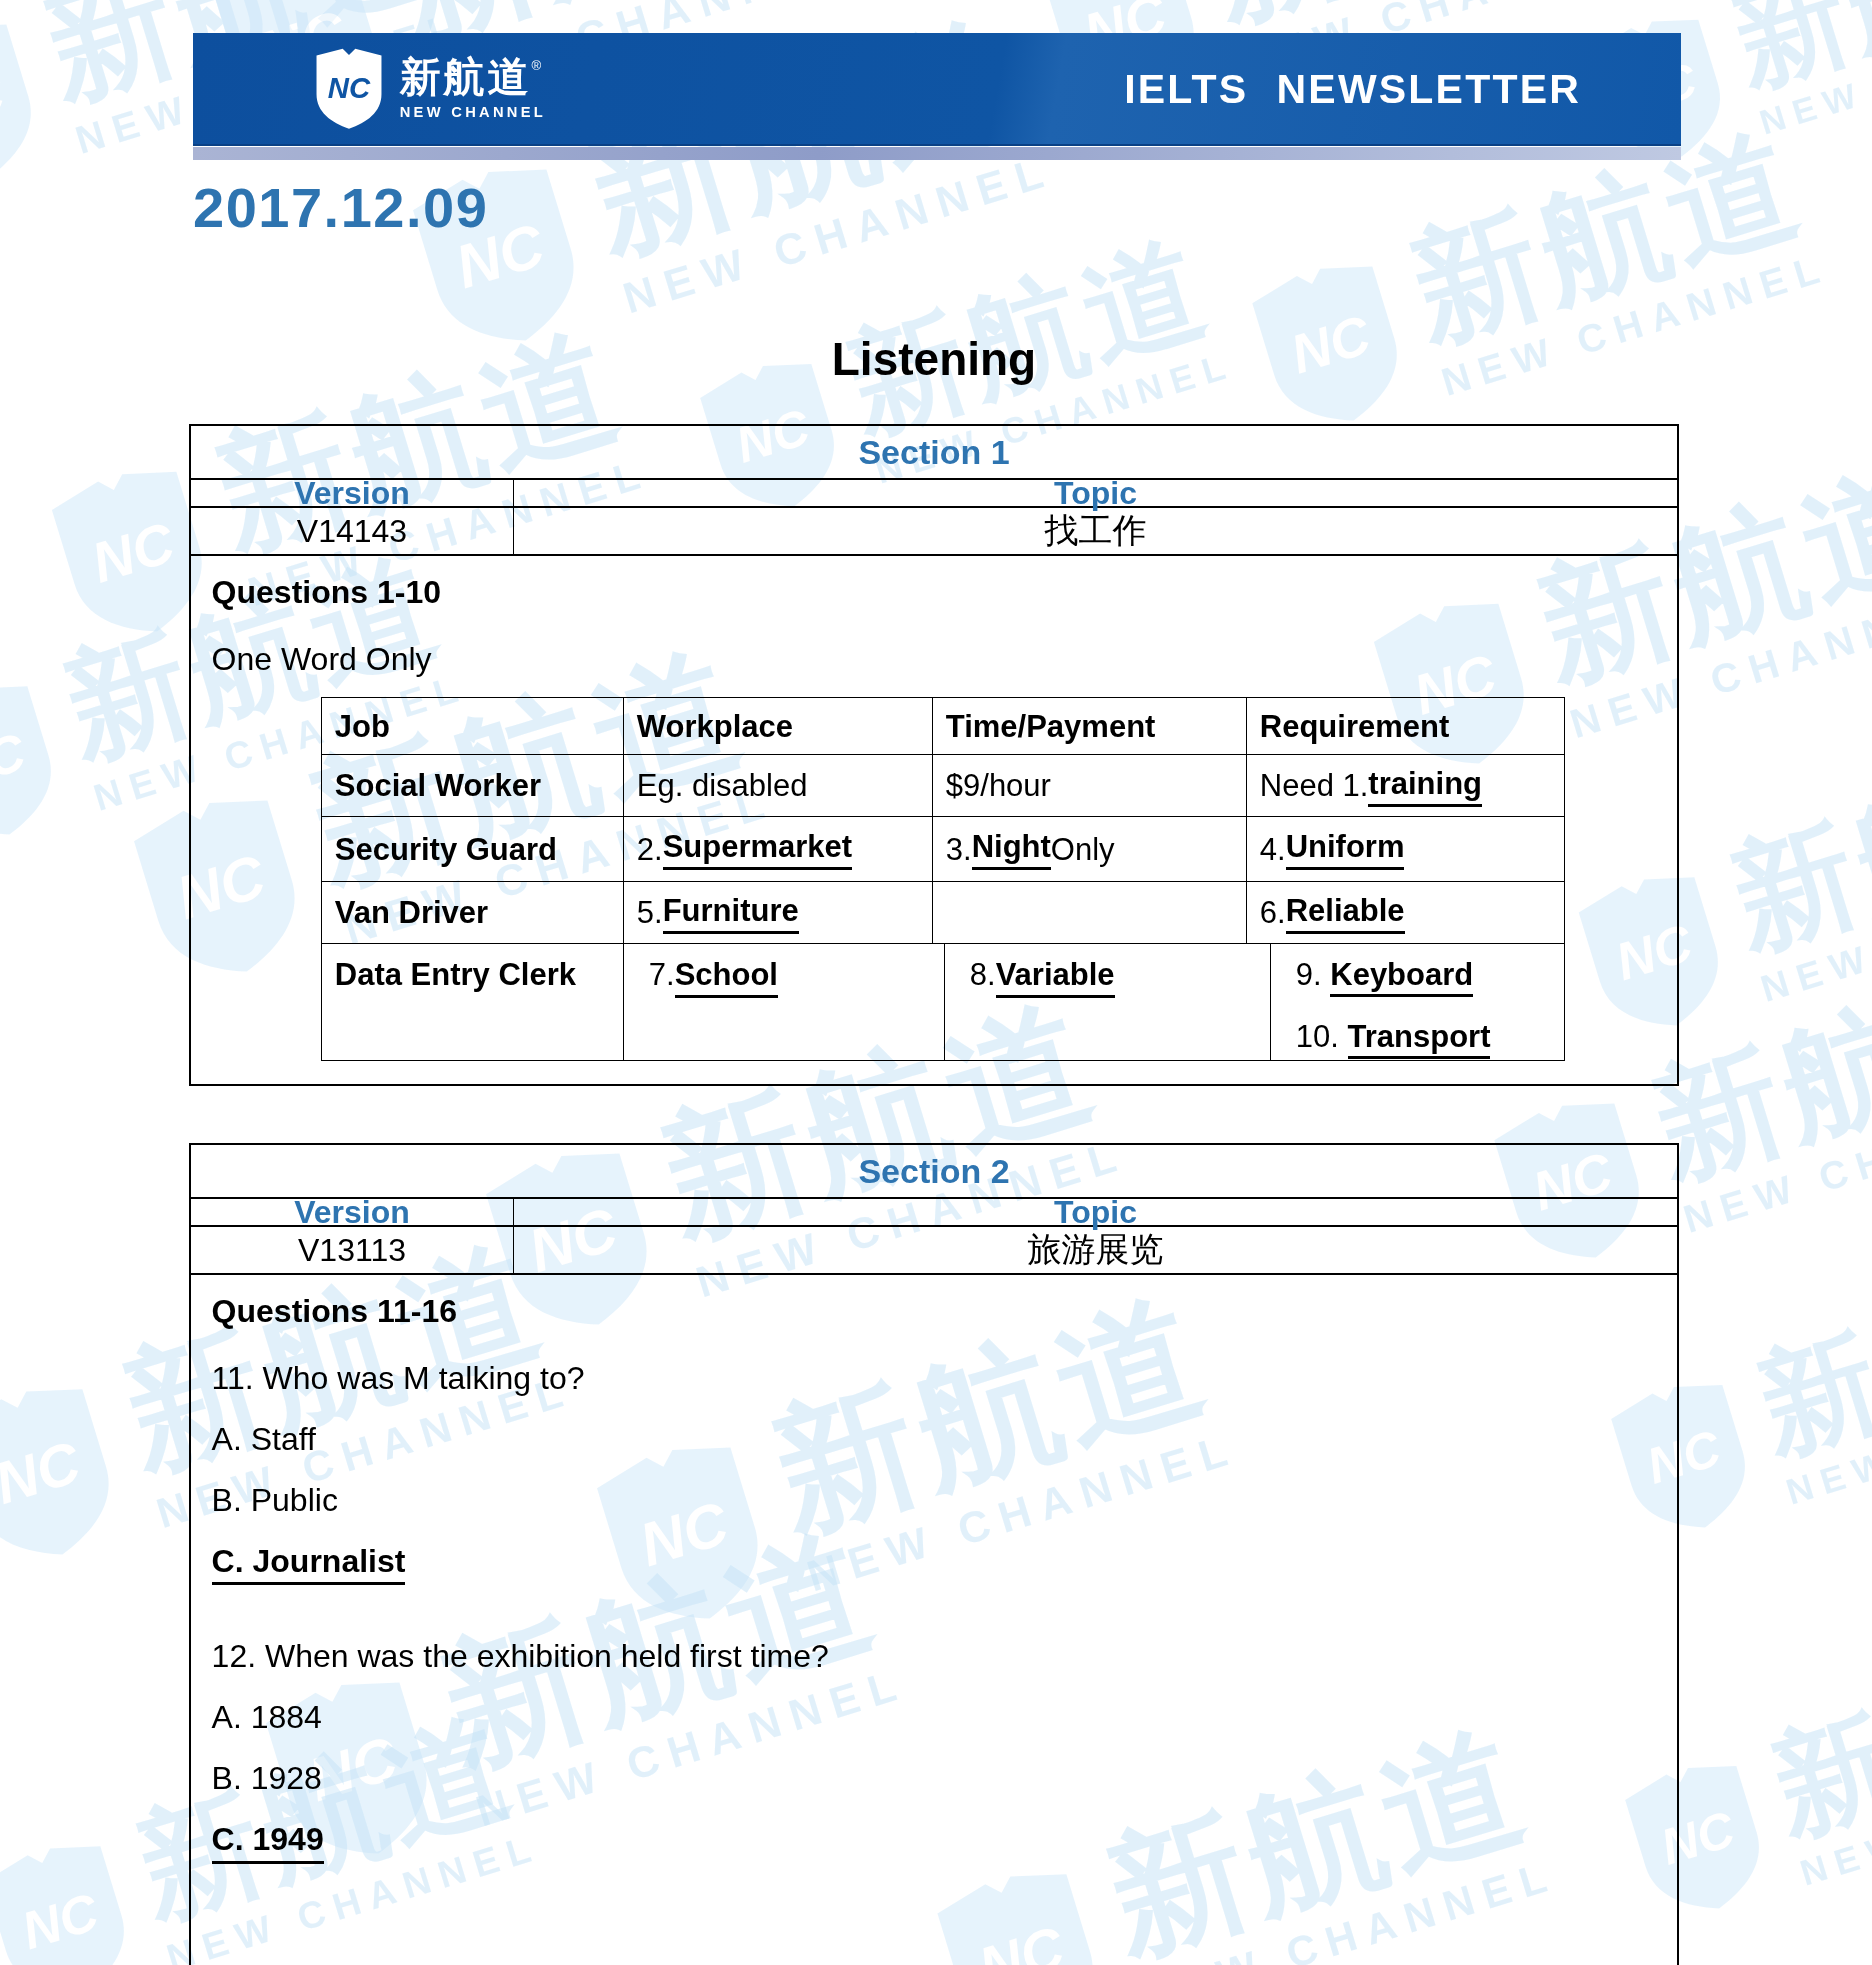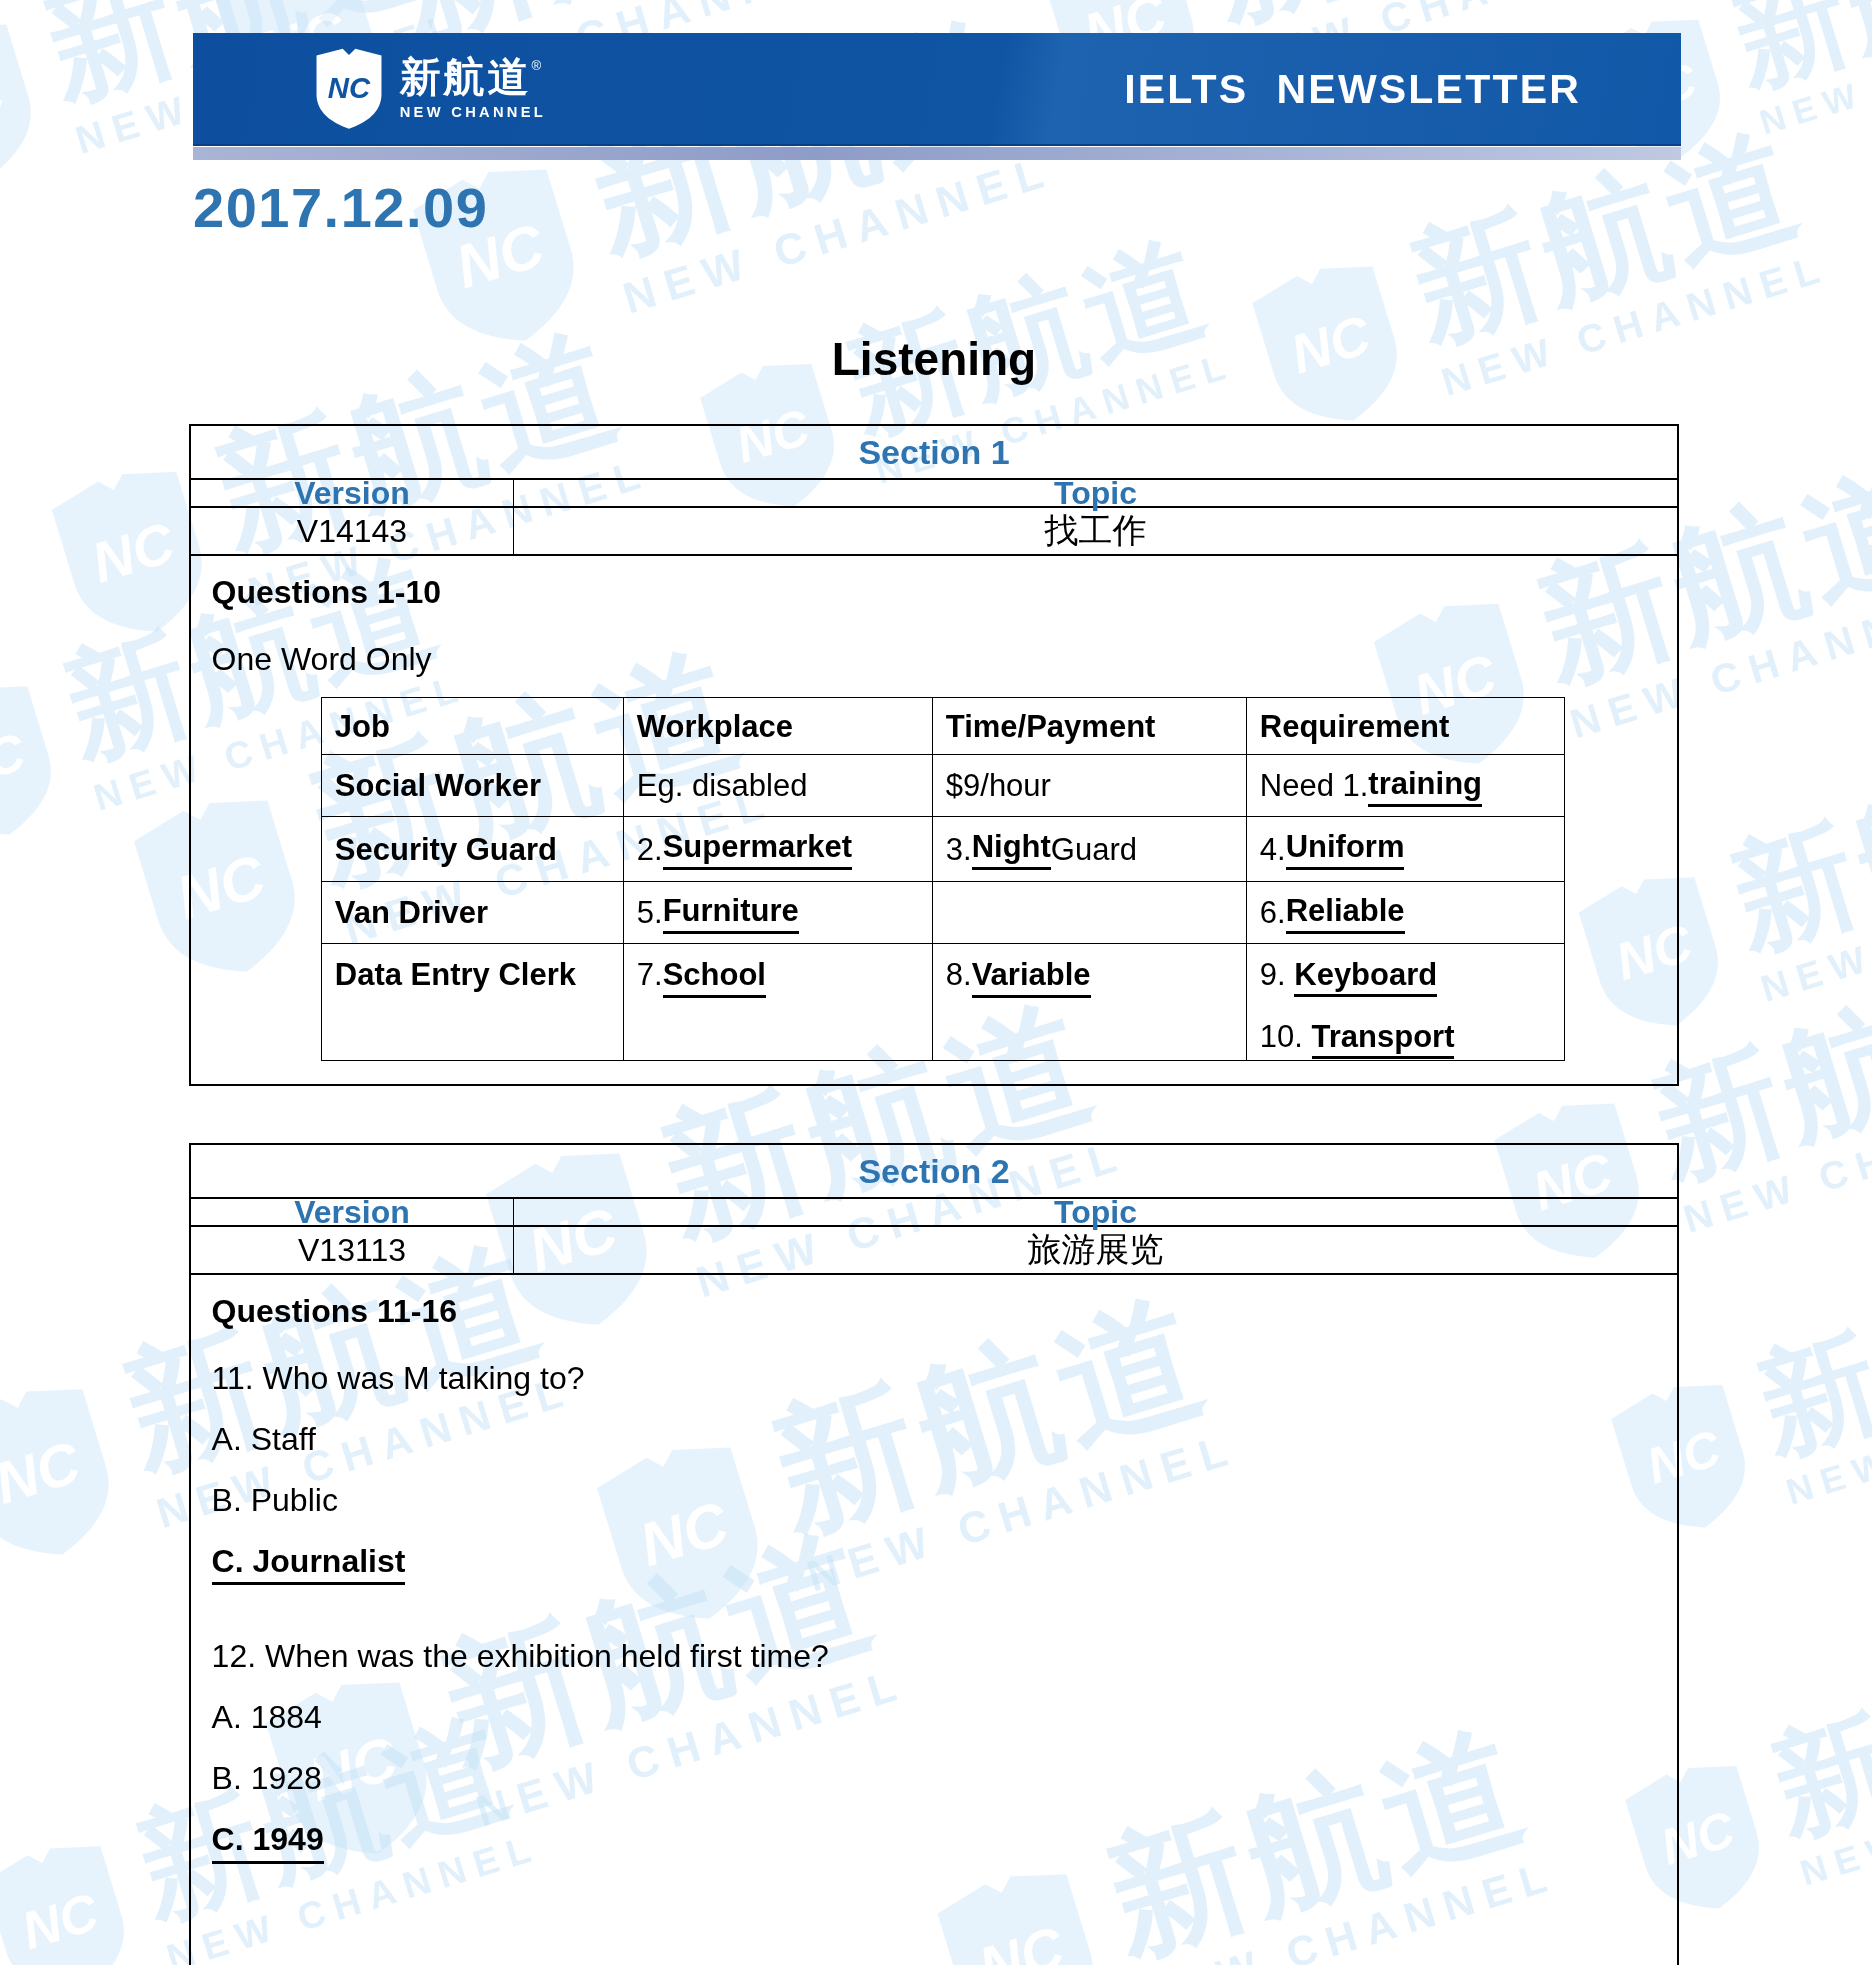--- a/index.html
+++ b/index.html
@@ -52,21 +52,21 @@
   .tcol{flex:1;display:flex;align-items:center;justify-content:center;}
   .vt-row .vcol,.vt-row .tcol{font-size:32px;font-weight:bold;color:#2e74b0;}
   .vals-row .vcol{font-size:32px;}
   .vals-row .tcol{font-size:34px;}
   .qcell{padding:11.7px 20.6px;font-size:32px;box-sizing:border-box;}
   .qhead{font-weight:bold;font-size:32px;margin:5.9px 0 31px;line-height:1.15;}
   .instr{font-size:32px;margin:0 0 19px;line-height:1.15;}
   
   .itable{margin-left:109px;width:1244px;border:1.5px solid #000;box-sizing:border-box;}
   .irow{display:flex;border-bottom:1.5px solid #000;box-sizing:border-box;}
-  .irow:last-child{border-bottom:none;}
+  .irow:last-child{border-bottom:none;gap:12px;}
   .icell{border-right:1.5px solid #000;padding:0 10.3px 0 13.2px;display:flex;align-items:center;
     font-size:31px;box-sizing:border-box;line-height:1.2;}
   .icell:last-child{border-right:none;}
   .ic1{width:302px;flex:0 0 auto;}
   .ic2{width:309px;flex:0 0 auto;}
   .ic3{width:314px;flex:0 0 auto;}
   .ic4{flex:1;}
   .ihead{height:57px;}
   .ihead .icell{font-weight:bold;}
   .ir1{height:62px;}
@@ -347,21 +347,21 @@
         </div>
         <div class="irow ir2">
           <div class="icell ic1 jobname">Security Guard</div>
           <div class="icell ic2">
               <span>2. </span>
               <span class="ans">Supermarket</span>
             </div>
           <div class="icell ic3">
               <span>3. </span>
               <span class="ans">Night</span>
-              <span> Guard</span>
+              <span> Only</span>
             </div>
           <div class="icell ic4">
               <span>4. </span>
               <span class="ans">Uniform</span>
             </div>
         </div>
         <div class="irow ir3">
           <div class="icell ic1 jobname">Van Driver</div>
           <div class="icell ic2">
               <span>5. </span>

